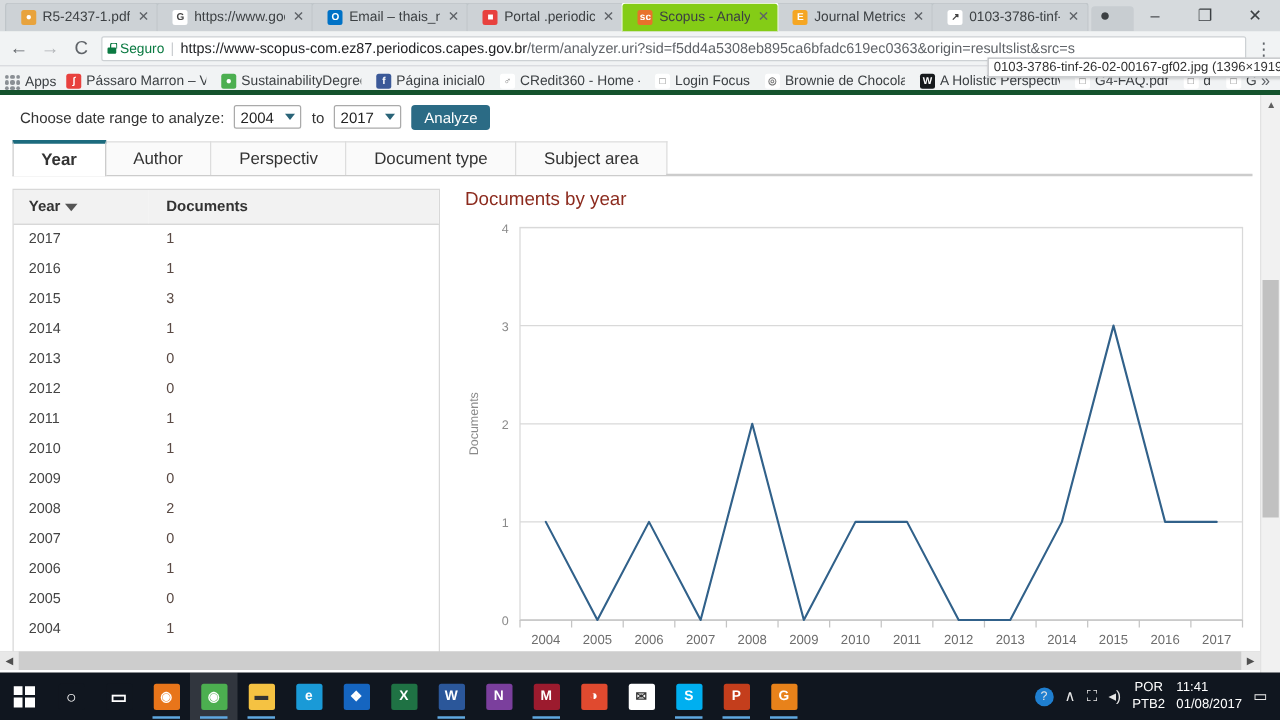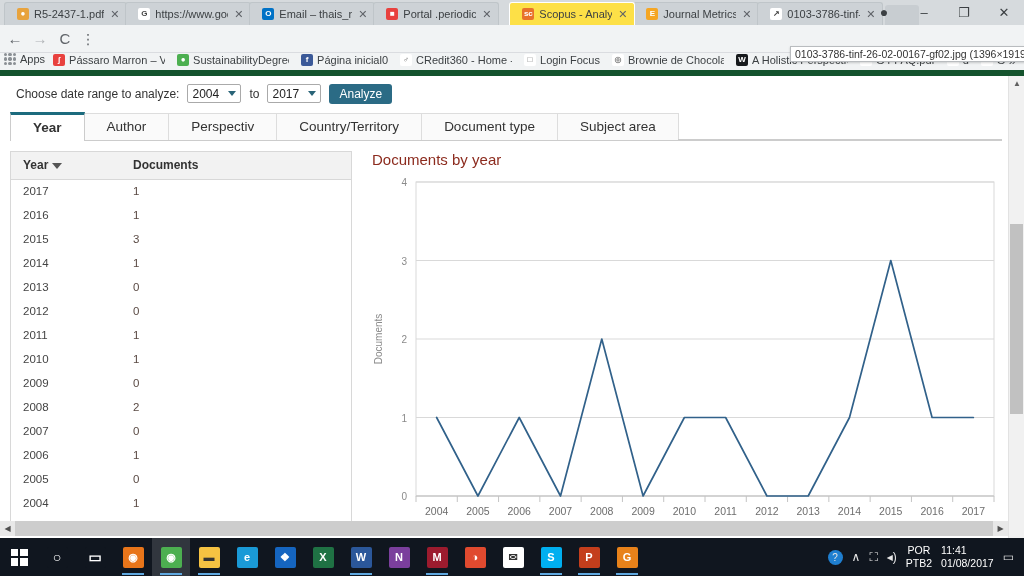--- a/index.html
+++ b/index.html
@@ -36,21 +36,21 @@
     max-width: 126px;
     min-width: 60px;
     overflow: hidden;
     white-space: nowrap;
     position: relative;
     margin-right: -2px;
     border: 1px solid #bfc5c9;
     border-bottom: none;
     transform: skewX(0deg);
   }
-  .tab.active { background: #fde047; border-color: #ffffff; z-index:3;margin-left:12px; }
+  .tab.active { background: #84cc16; border-color: #ffffff; z-index:3; }
   .tab .favicon {
     width: 12px; height: 12px; flex: 0 0 12px;
     border-radius: 2px;
     display: inline-block;
     font-size: 8px; line-height: 12px; text-align: center;
     color: #fff; font-weight: bold; overflow:hidden;
   }
   .tab .tabtitle {
     flex: 1 1 auto; overflow: hidden; text-overflow: clip; white-space: nowrap;
   }
@@ -121,24 +121,24 @@
     color: #333;
     white-space: nowrap;
     z-index: 20;
     box-shadow: 0 1px 2px rgba(0,0,0,.18);
   }
 
   .bookmarks {
     height: 23px;
     background: #f1f3f4;
     display: flex;
-    align-items: flex-start;
+    align-items: flex-end;
     gap: 4px;
     padding: 0 4px;
-    border-bottom: 6px solid #14532d;
+    border-bottom: 4px solid #14532d;
     font-size: 11px;
     color: #3c4043;
     overflow: hidden;
     white-space: nowrap;
   }
   .bm {
     display: flex; align-items: center; gap: 4px;
     padding: 1px 4px; border-radius: 2px;
     max-width: 120px; overflow: hidden; white-space: nowrap;
     flex: 0 0 auto;
@@ -393,20 +393,28 @@
       <span>–</span>
       <span>❐</span>
       <span>✕</span>
     </div>
   </div>
 
   <div class="toolbar">
     <span class="navbtn">←</span>
     <span class="navbtn dim">→</span>
     <span class="navbtn">C</span>
+    <div class="omnibox">
+      <span class="secure">
+        <span class="lock"></span>
+        <span>Seguro</span>
+      </span>
+      <span class="omni-sep">|</span>
+      <span class="omni-url"><span class="host">https://www-scopus-com.ez87.periodicos.capes.gov.br</span><span class="rest">/term/analyzer.uri?sid=f5dd4a5308eb895ca6bfadc619ec0363&amp;origin=resultslist&amp;src=s</span></span>
+    </div>
     <span class="kebab">⋮</span>
     <div class="status-tip">0103-3786-tinf-26-02-00167-gf02.jpg (1396×1919)</div>
   </div>
 
   <div class="bookmarks">
     <span class="apps-grid">
         <i></i>
         <i></i>
         <i></i>
         <i></i>
@@ -478,21 +486,20 @@
         <span class="caret"></span>
       </span>
       <button class="analyze-btn">Analyze</button>
     </div>
 
     <div class="tabs">
       <div id="ftabs-host" style="display:flex; align-items:flex-end;">
           <div class="ftab active">Year</div>
           <div class="ftab">Author</div>
           <div class="ftab">Perspectiv</div>
-          <div class="ftab">Country/Territory</div>
           <div class="ftab">Document type</div>
           <div class="ftab">Subject area</div>
         </div>
       <div class="tabs-filler"></div>
     </div>
 
     <div class="content">
 
       <div class="tablewrap">
         <table class="yr">

